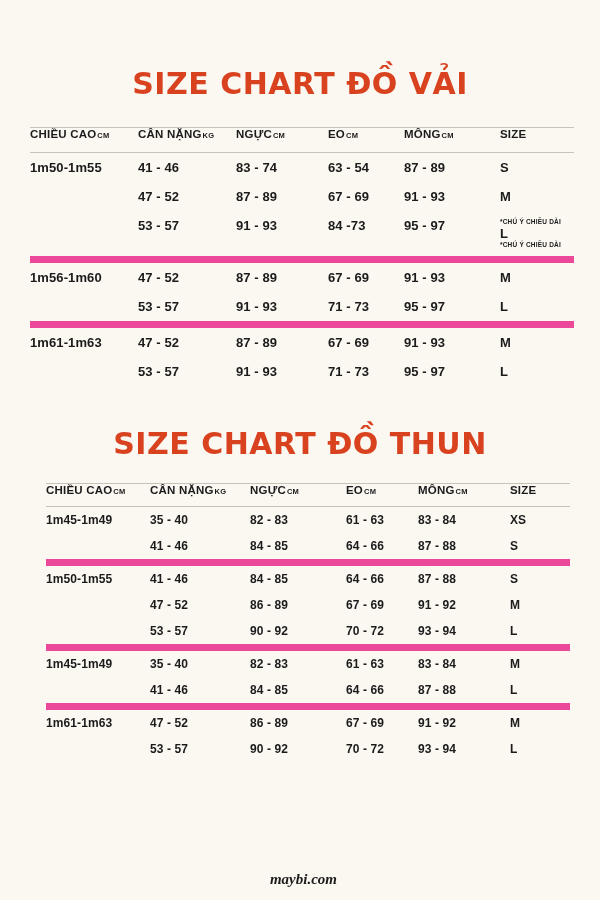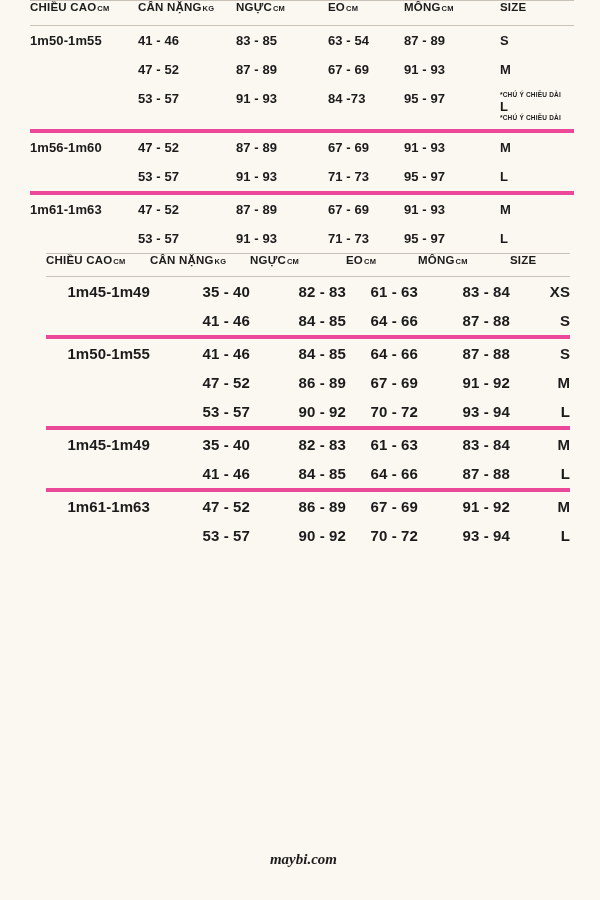--- a/index.html
+++ b/index.html
@@ -70,21 +70,21 @@
     letter-spacing: 0.1px;
   }
   .grp-first td {
     padding-top: 9px;
     margin-top: 32px;
   }
   .grp-last td {
     padding-bottom: 9px;
   }
   .rowline td {
-    border-top: 4px solid #ec4899;
+    border-top: 7px solid #ec4899;
   }
   .headline {
     border-top: 1px solid #c9c2b8;
     border-bottom: 1px solid #c9c2b8;
   }
   .note {
     display: block;
     font-size: 6.5px;
     font-weight: 700;
     letter-spacing: 0.2px;
@@ -106,40 +106,41 @@
 
   
   .t2 { margin: 0 18px; width: calc(100% - 36px); }
   .t2 col.c1 { width: 104px; }
   .t2 col.c2 { width: 100px; }
   .t2 col.c3 { width: 96px; }
   .t2 col.c4 { width: 72px; }
   .t2 col.c5 { width: 92px; }
   .t2 col.c6 { width: 60px; }
   .t2 thead th { padding-bottom: 10px; padding-top: 0; }
-  .t2 tbody td { padding: 6px 0; font-size: 15px; text-align: right; }
+  .t2 tbody td { padding: 6px 0; font-size: 12px; }
 
   .footer {
     position: absolute;
     left: 7px;
     right: 0;
     bottom: 32px;
     text-align: center;
     font-size: 15px;
     font-weight: 700;
     font-style: italic;
     font-family: "Liberation Serif", serif;
     color: #1b1b1b;
   }
 </style>
 </head>
 <body>
 
 <div class="page">
 
+  <h1 class="title title-1">SIZE CHART ĐỒ VẢI</h1>
 
   <table class="t1">
     <colgroup>
       <col class="c1">
         <col class="c2">
         <col class="c3">
         <col class="c4">
         <col class="c5">
         <col class="c6">
     </colgroup>
@@ -151,21 +152,21 @@
         <th><span>EO</span><span class="unit">CM</span></th>
         <th><span>MÔNG</span><span class="unit">CM</span></th>
         <th><span>SIZE</span></th>
       </tr>
     </thead>
     <tbody>
 
       <tr class="grp-first">
         <td>1m50-1m55</td>
         <td>41 - 46</td>
-        <td>83 - 85</td>
+        <td>83 - 74</td>
         <td>63 - 54</td>
         <td>87 - 89</td>
         <td class="size-cell">S</td>
       </tr>
       <tr>
         <td></td>
         <td>47 - 52</td>
         <td>87 - 89</td>
         <td>67 - 69</td>
         <td>91 - 93</td>
@@ -213,20 +214,21 @@
         <td></td>
         <td>53 - 57</td>
         <td>91 - 93</td>
         <td>71 - 73</td>
         <td>95 - 97</td>
         <td class="size-cell">L</td>
       </tr>
     </tbody>
   </table>
 
+  <h1 class="title title-2">SIZE CHART ĐỒ THUN</h1>
 
   <table class="t2">
     <colgroup>
       <col class="c1">
         <col class="c2">
         <col class="c3">
         <col class="c4">
         <col class="c5">
         <col class="c6">
     </colgroup>

